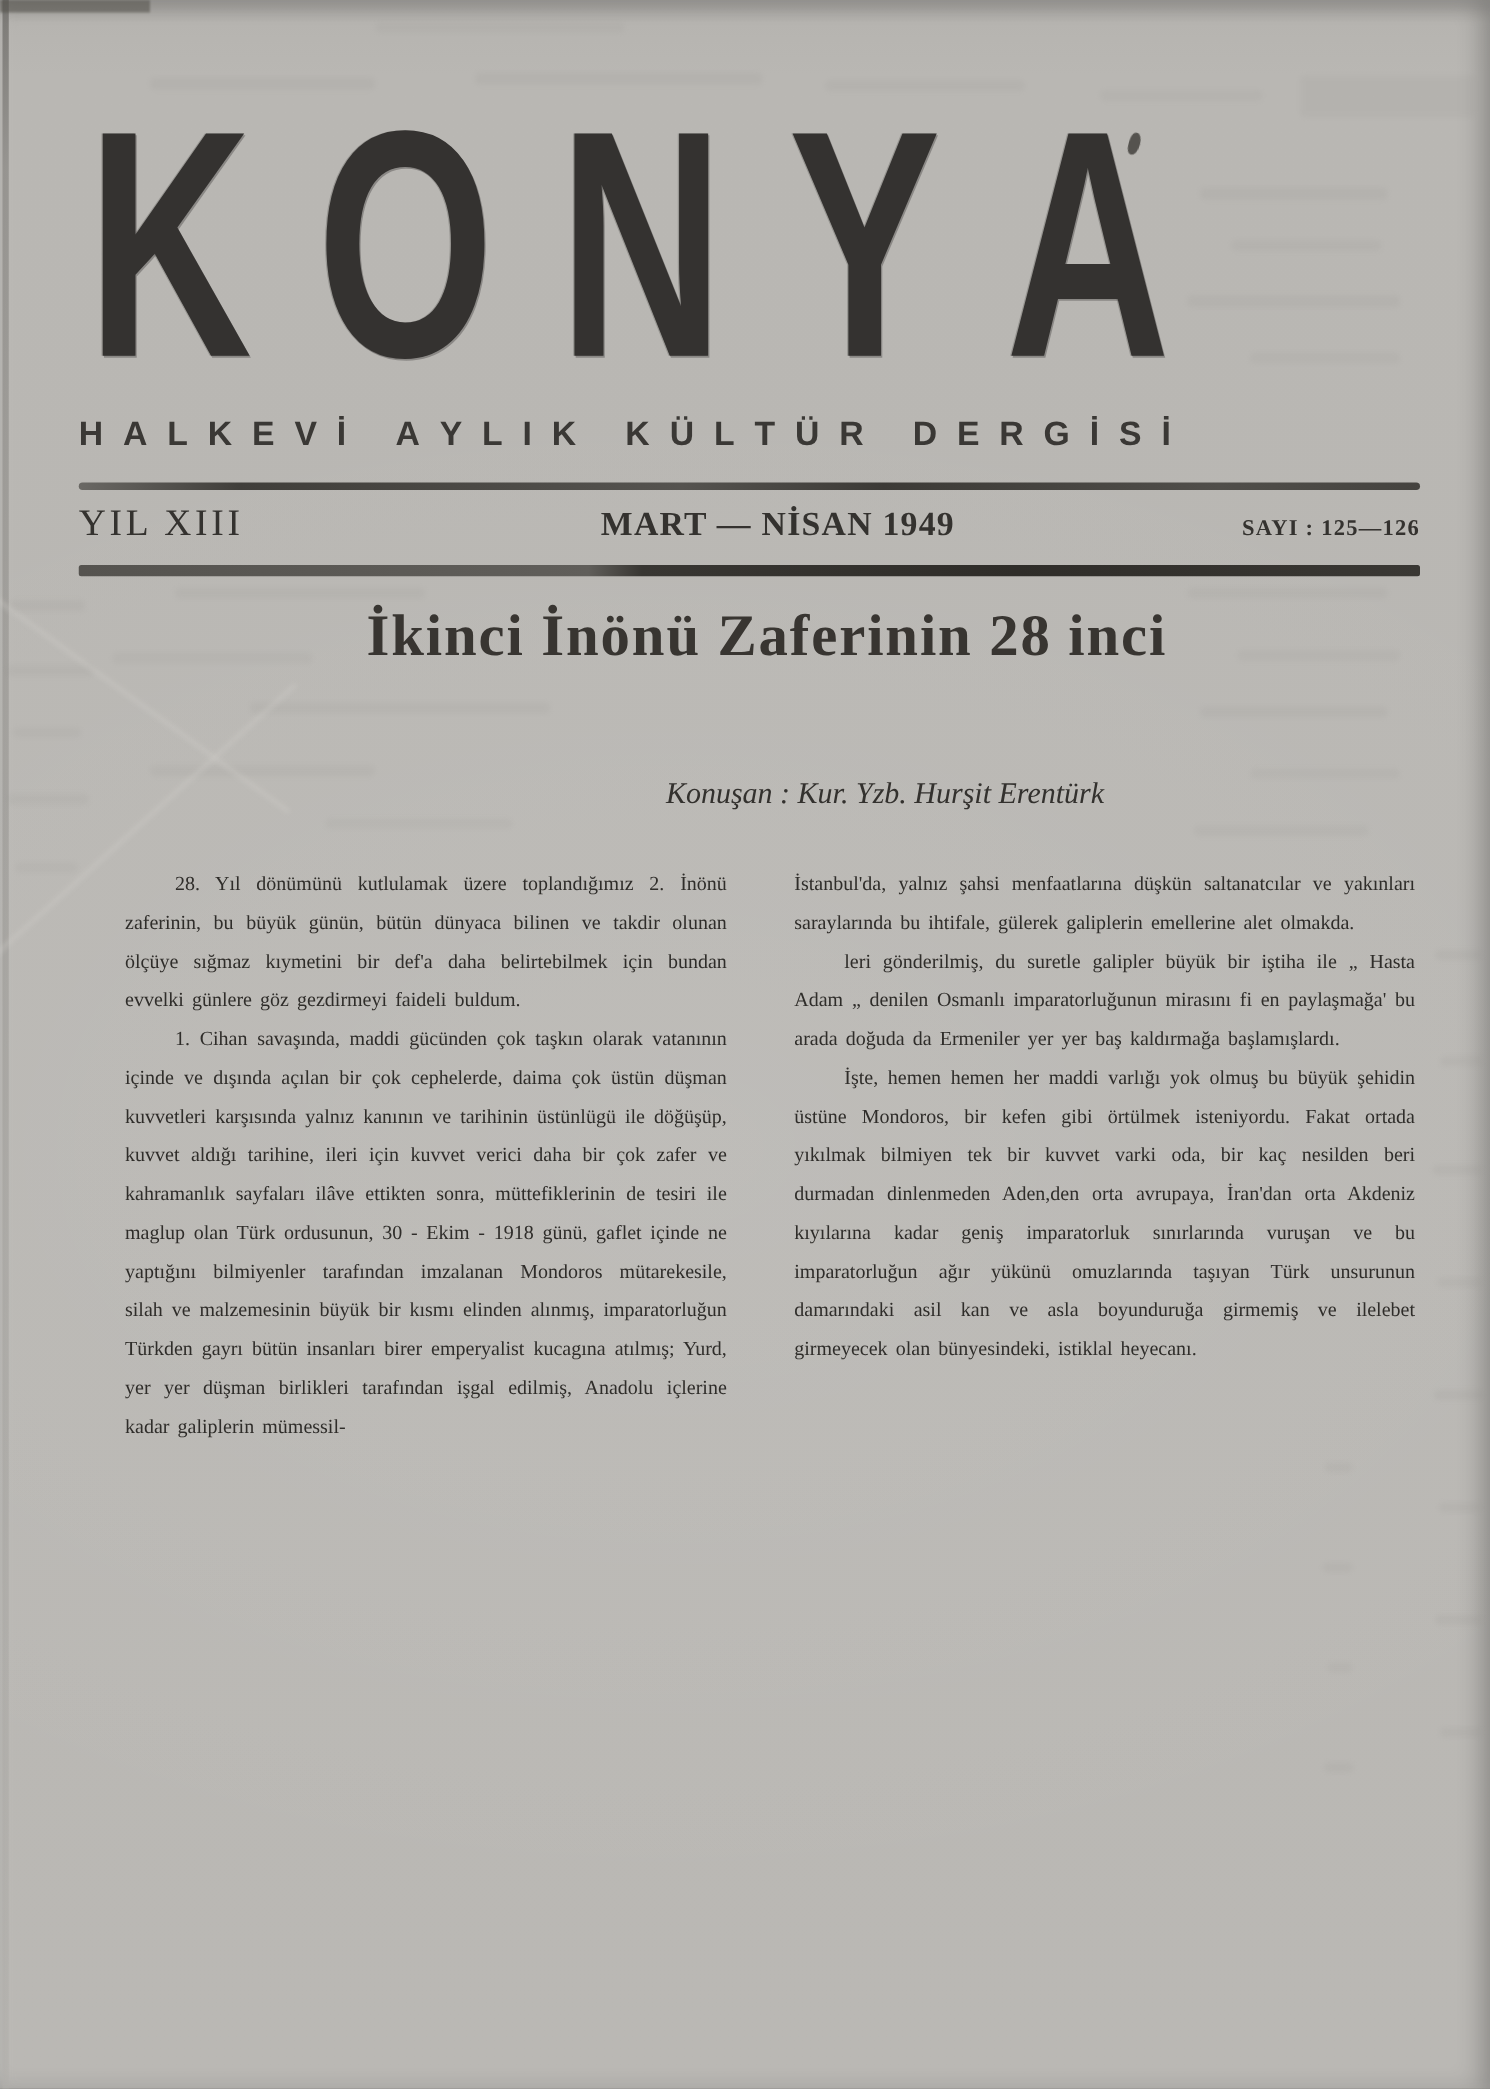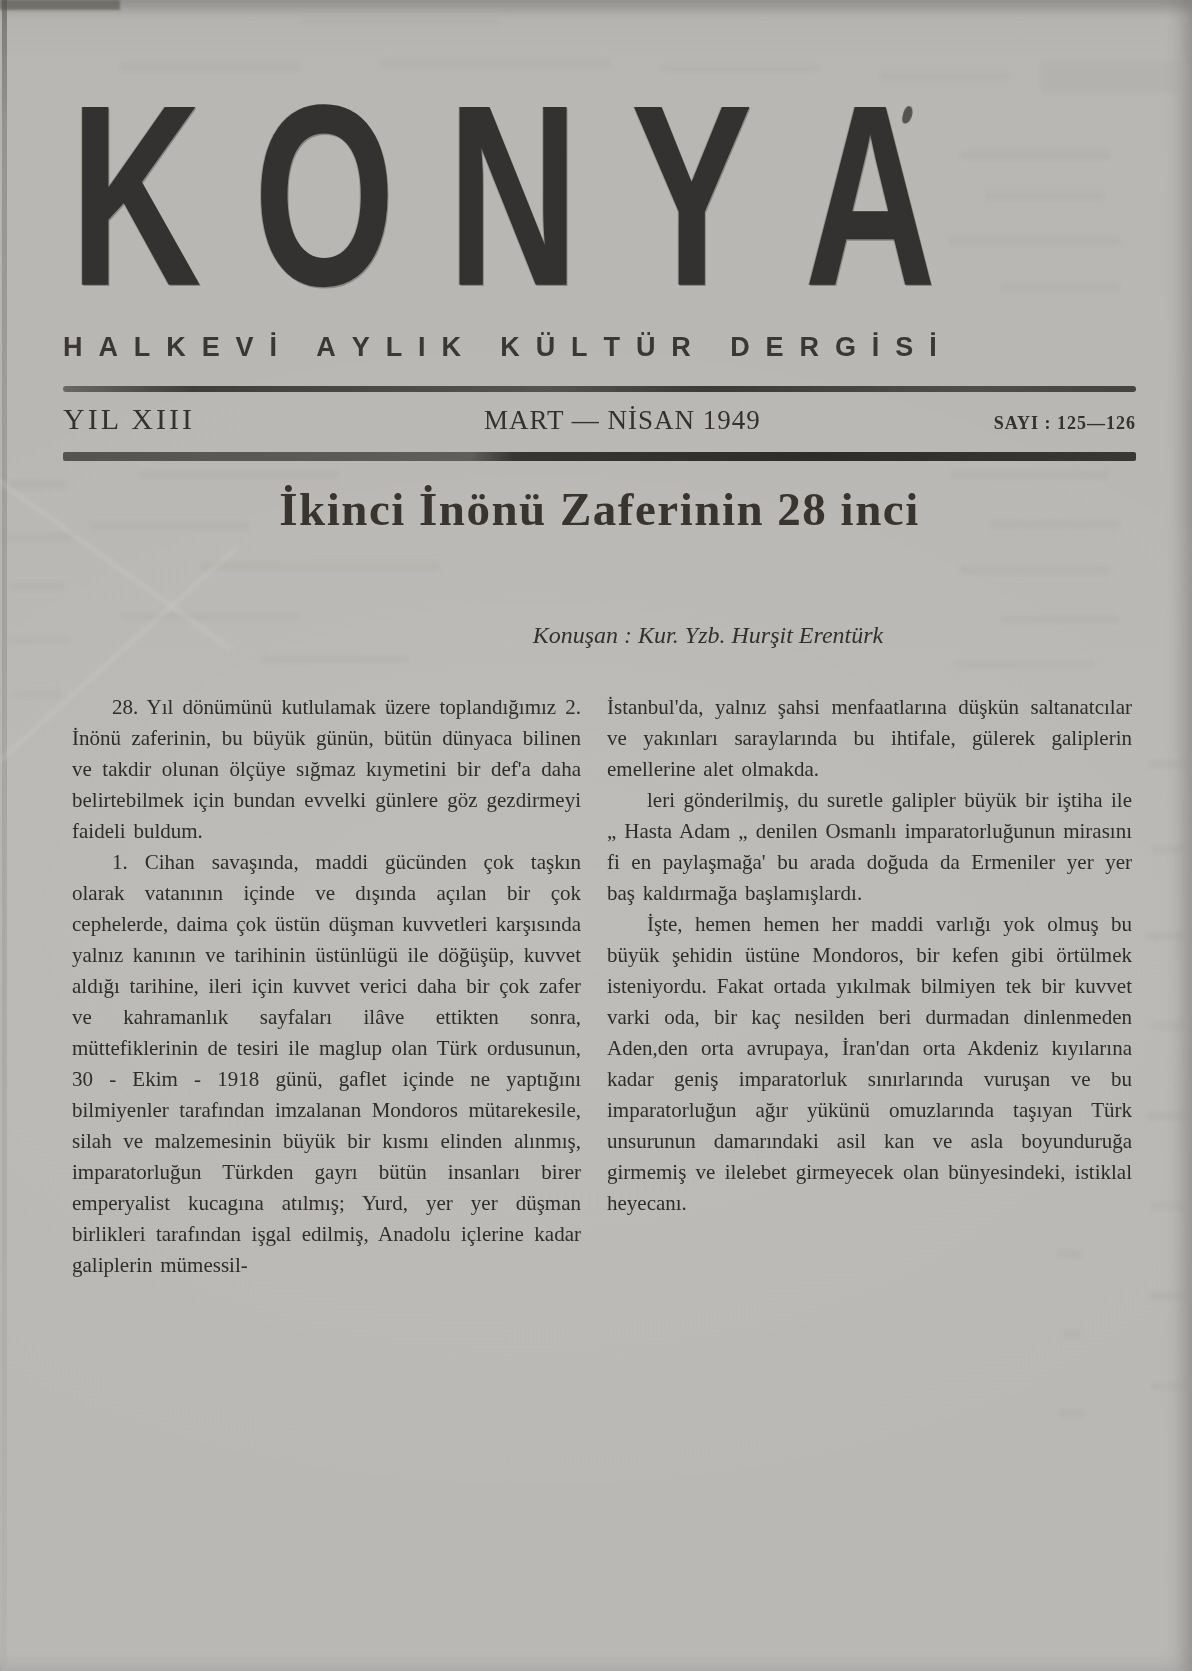--- a/index.html
+++ b/index.html
@@ -44,33 +44,33 @@
   .rule-1{top:386px;height:6px;
     background:linear-gradient(90deg,#6a6864 0%,#403e3a 12%,#55534f 45%,#3c3a36 60%,#504e4a 85%,#45433f 100%);
     border-radius:3px;}
   .rule-2{top:452px;height:9px;
     background:linear-gradient(90deg,#55534f 0%,#605e5a 38%,#383632 42%,#2f2d29 70%,#3a3834 100%);
     border-radius:2px;}
 
   .issue-bar{position:absolute;left:63px;top:402px;width:1073px;height:42px;
     display:flex;justify-content:space-between;align-items:baseline;color:#34322f;}
   .issue-year{font-size:30px;letter-spacing:3px;font-weight:400;}
-  .issue-date{font-size:27px;font-weight:normal;letter-spacing:1px;transform:translateX(28px);}
+  .issue-date{font-size:27px;font-weight:bold;letter-spacing:1px;transform:translateX(28px);}
   .issue-number{font-size:18px;font-weight:bold;letter-spacing:1px;}
 
-  .article-title{position:absolute;left:63px;top:478px;width:1073px;text-align:center;
+  .article-title{position:absolute;left:77px;top:478px;width:1073px;text-align:center;
     font-weight:bold;color:#383531;letter-spacing:1.5px;}
   .article-title .t1{font-size:47px;line-height:62px;}
   .article-title .t2{font-size:47px;line-height:62px;}
 
   .byline{position:absolute;left:0;top:622px;width:1192px;text-align:center;
     font-style:italic;font-size:24px;color:#33312e;transform:translateX(112px);}
 
   .columns{position:absolute;left:72px;top:692px;width:1060px;display:flex;gap:26px;}
-  .col{font-size:21px;line-height:31px;text-align:justify;word-spacing:2.5px;color:#2f2d2a;}
+  .col{font-size:16px;line-height:31px;text-align:justify;word-spacing:2.5px;color:#2f2d2a;margin-left:28px;}
   .col p{margin:0;text-indent:40px;}
   .col-left{width:509px;}
   .col-right{width:525px;}
   .col-right p:first-child{text-indent:0;}
 </style>
 </head>
 <body>
 
 <div class="page">
 

